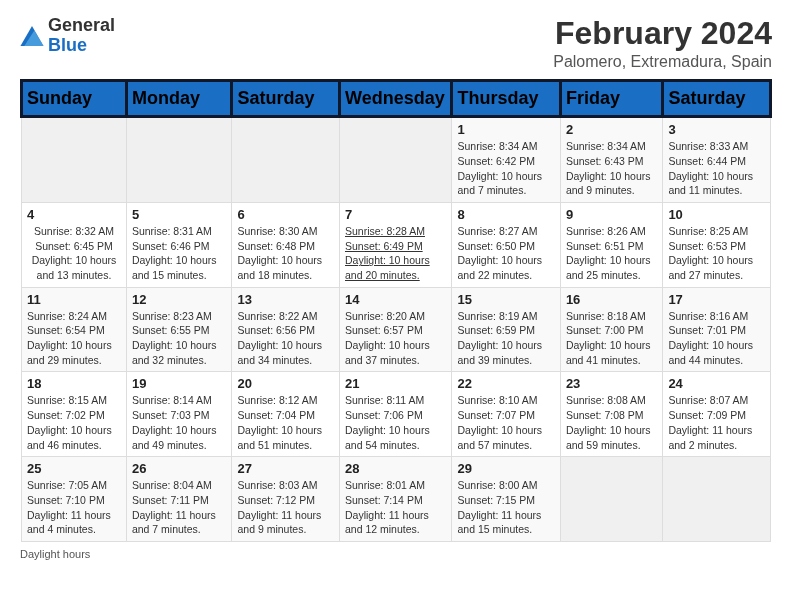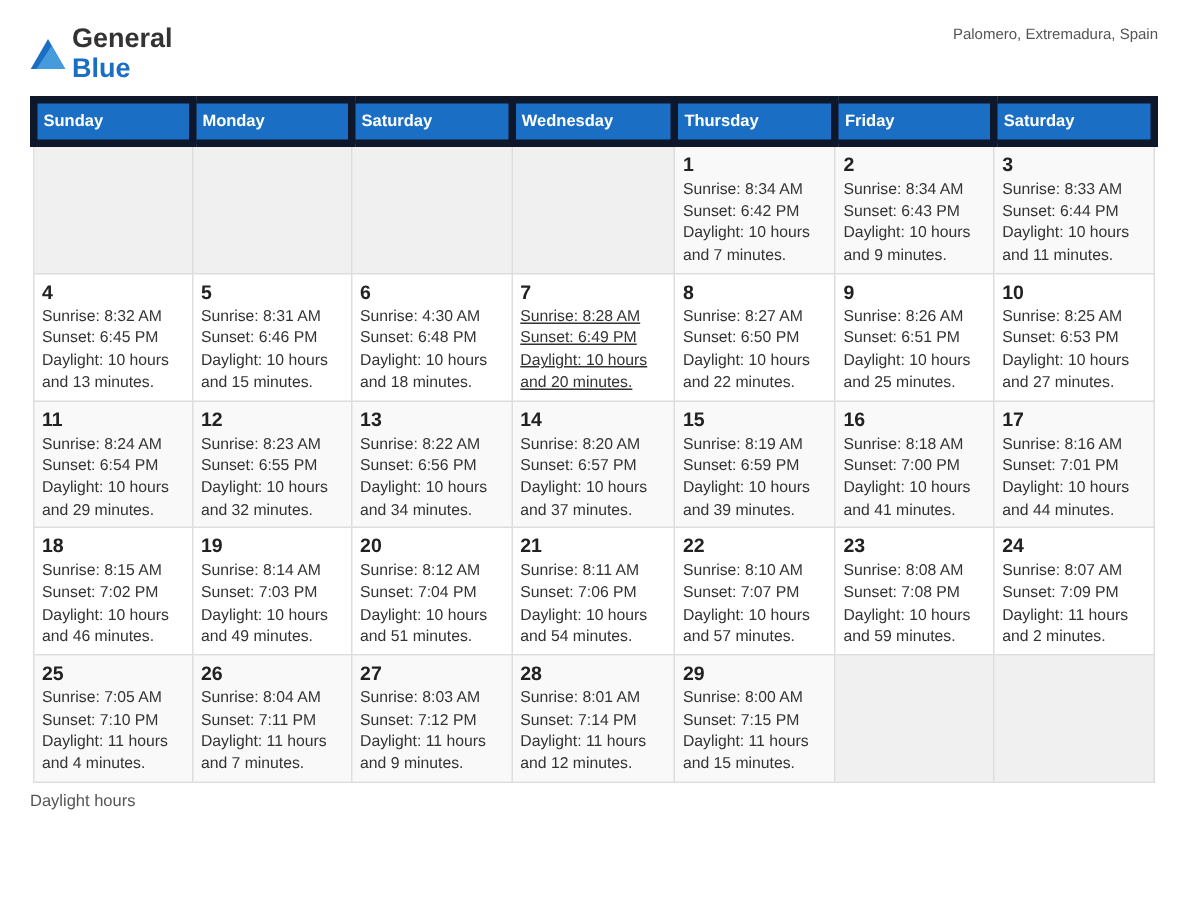--- a/index.html
+++ b/index.html
@@ -41,37 +41,37 @@
     .title-block {
       text-align: right;
     }
     .main-title {
       font-size: 32px;
       font-weight: bold;
       color: #333;
       line-height: 1.1;
     }
     .subtitle {
-      font-size: 10px;
+      font-size: 16px;
       color: #555;
       margin-top: 2px;
     }
     .calendar {
       width: 100%;
       border-collapse: collapse;
       font-size: 11px;
     }
     .calendar thead tr th {
       background-color: #1a6fc4;
-      color: #ffffff;
+      color: #000000;
       padding: 6px 4px;
-      font-size: 11px;
+      font-size: 18px;
       font-weight: bold;
       text-align: left;
-      border: 5px solid #0f172a;
+      border: 3px solid #0f172a;
     }
     .calendar tbody tr td {
       vertical-align: top;
       padding: 4px 5px;
       border: 1px solid #ddd;
       min-height: 80px;
       width: 113px;
       background: #fff;
     }
     .calendar tbody tr:nth-child(odd) td {
@@ -111,20 +111,21 @@
     <div>
       <div>
         <span class="logo-text-general">General</span>
       </div>
       <div>
         <span class="logo-text-blue">Blue</span>
       </div>
     </div>
   </div>
   <div class="title-block">
+    <div class="main-title">February 2024</div>
     <div class="subtitle">Palomero, Extremadura, Spain</div>
   </div>
 </div>
 
 <table class="calendar">
   <thead>
     <tr id="header-row">
         <th>Sunday</th>
         <th>Monday</th>
         <th>Saturday</th>
@@ -155,33 +156,33 @@
         <td>
           <span class="date-num">3</span>
           <div class="cell-text" style="white-space: pre-line;">Sunrise: 8:33 AM
 Sunset: 6:44 PM
 Daylight: 10 hours and 11 minutes.</div>
         </td>
       </tr>
       <tr>
         <td>
           <span class="date-num">4</span>
-          <div class="cell-text" style="white-space: pre-line;">Sunrise: 8:32 AM
+          <div class="cell-text" style="white-space: pre-line; text-align: center;">Sunrise: 8:32 AM
 Sunset: 6:45 PM
 Daylight: 10 hours and 13 minutes.</div>
         </td>
         <td>
           <span class="date-num">5</span>
           <div class="cell-text" style="white-space: pre-line;">Sunrise: 8:31 AM
 Sunset: 6:46 PM
 Daylight: 10 hours and 15 minutes.</div>
         </td>
         <td>
           <span class="date-num">6</span>
-          <div class="cell-text" style="white-space: pre-line;">Sunrise: 4:30 AM
+          <div class="cell-text" style="white-space: pre-line;">Sunrise: 8:30 AM
 Sunset: 6:48 PM
 Daylight: 10 hours and 18 minutes.</div>
         </td>
         <td>
           <span class="date-num">7</span>
           <div class="cell-text" style="white-space: pre-line; text-decoration: underline;">Sunrise: 8:28 AM
 Sunset: 6:49 PM
 Daylight: 10 hours and 20 minutes.</div>
         </td>
         <td>

